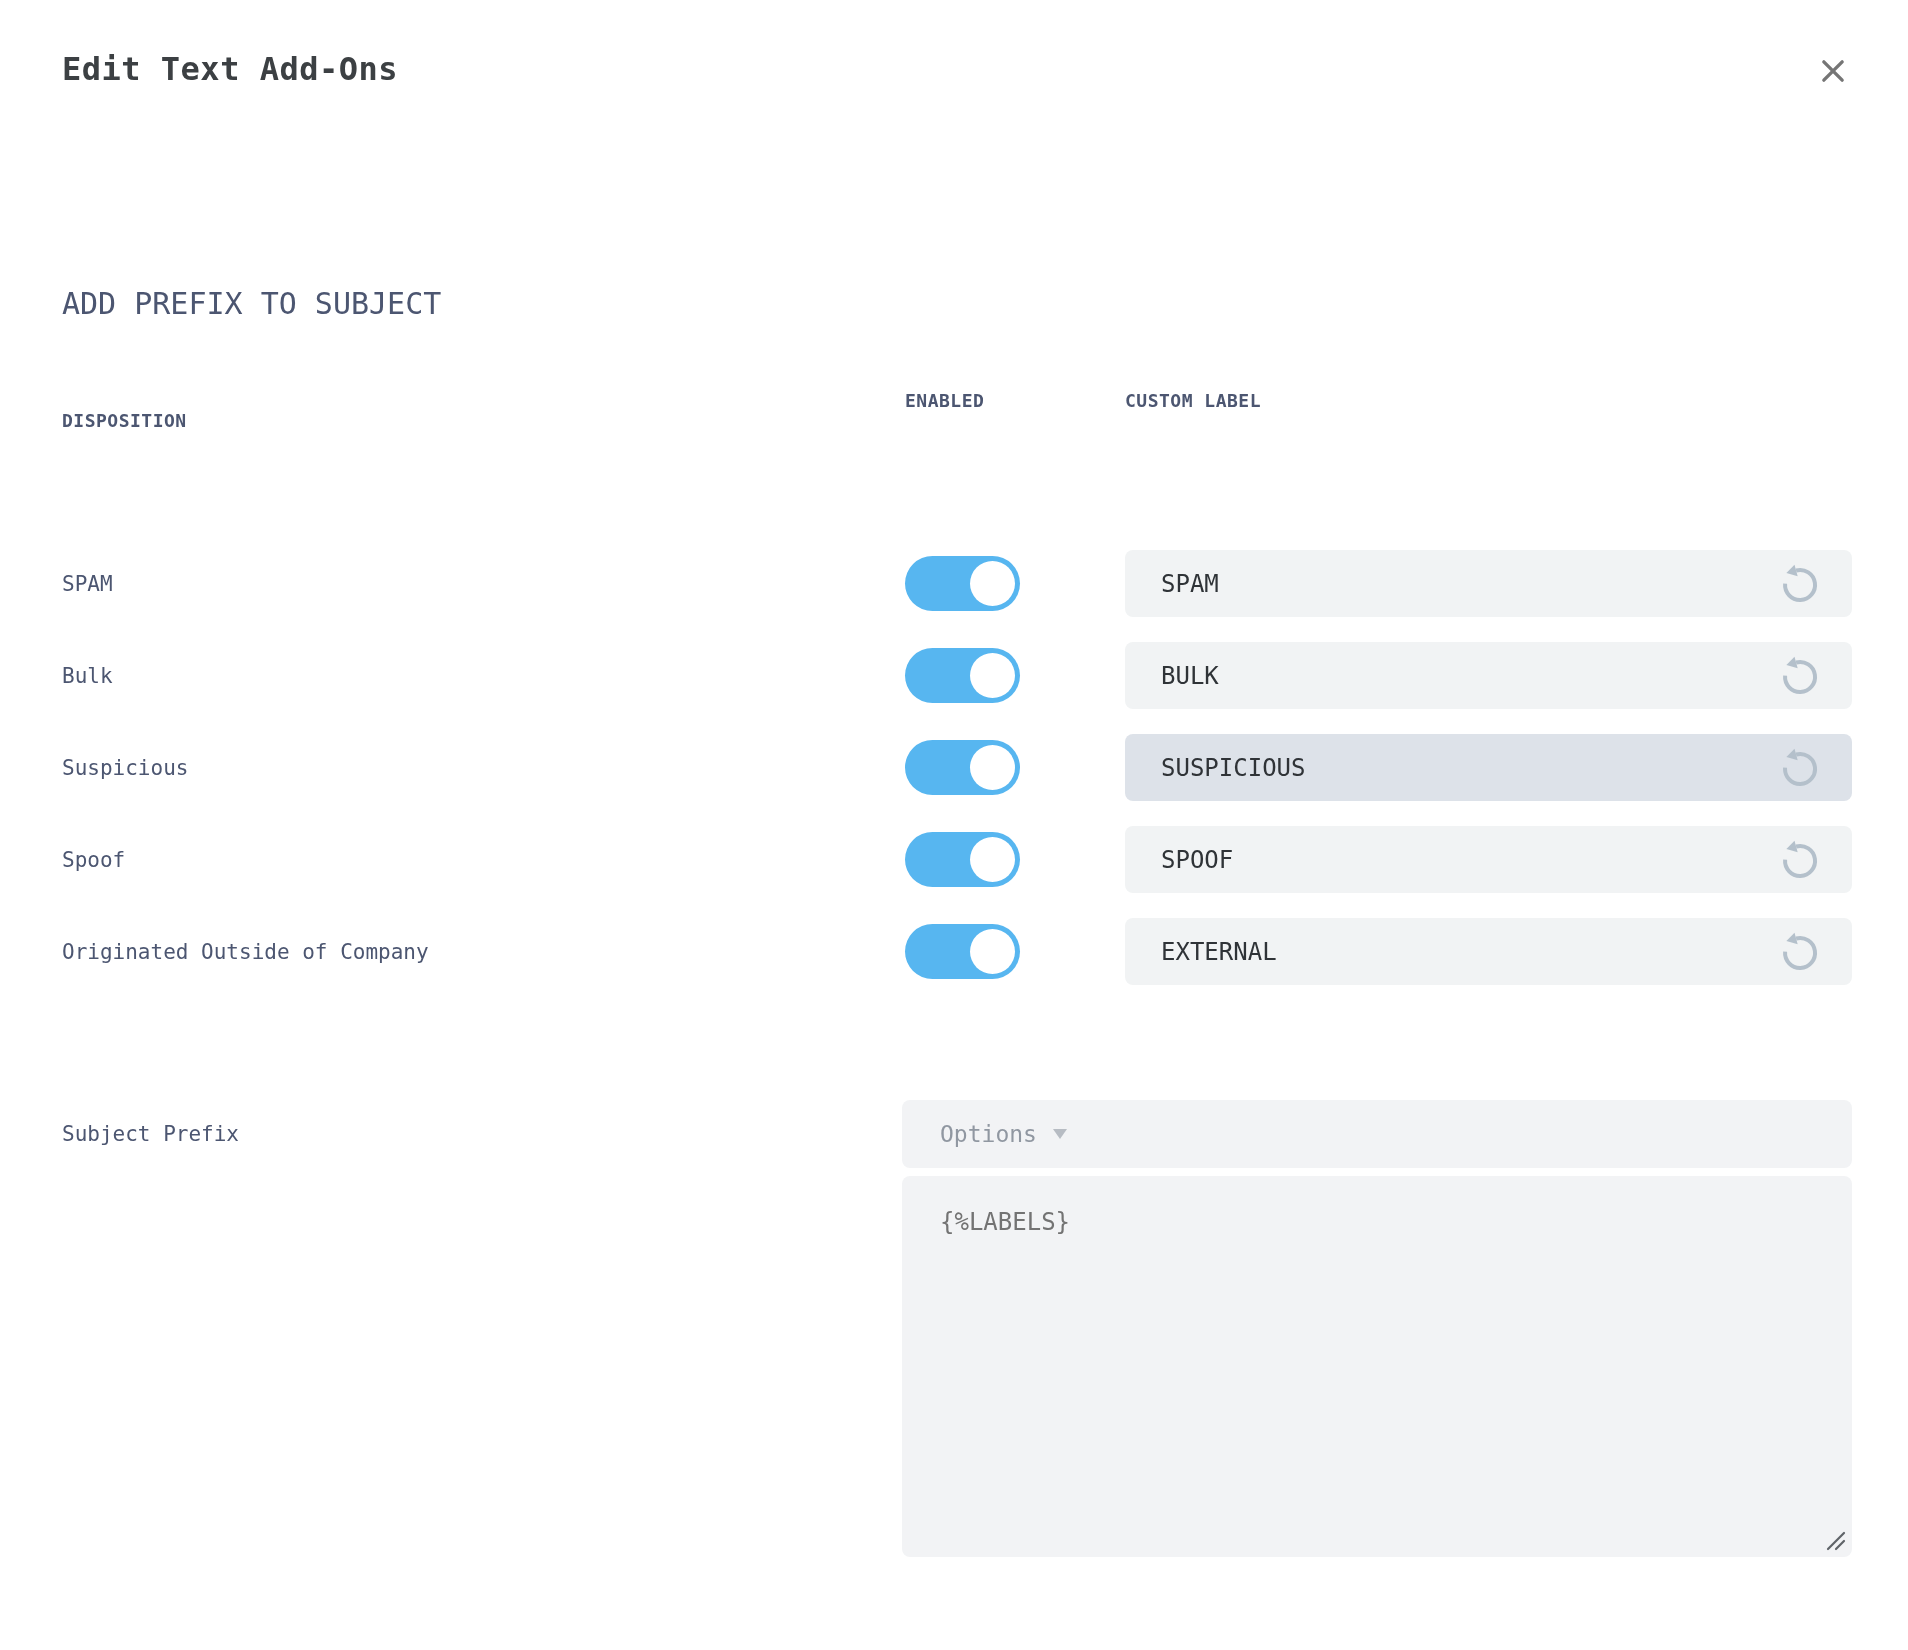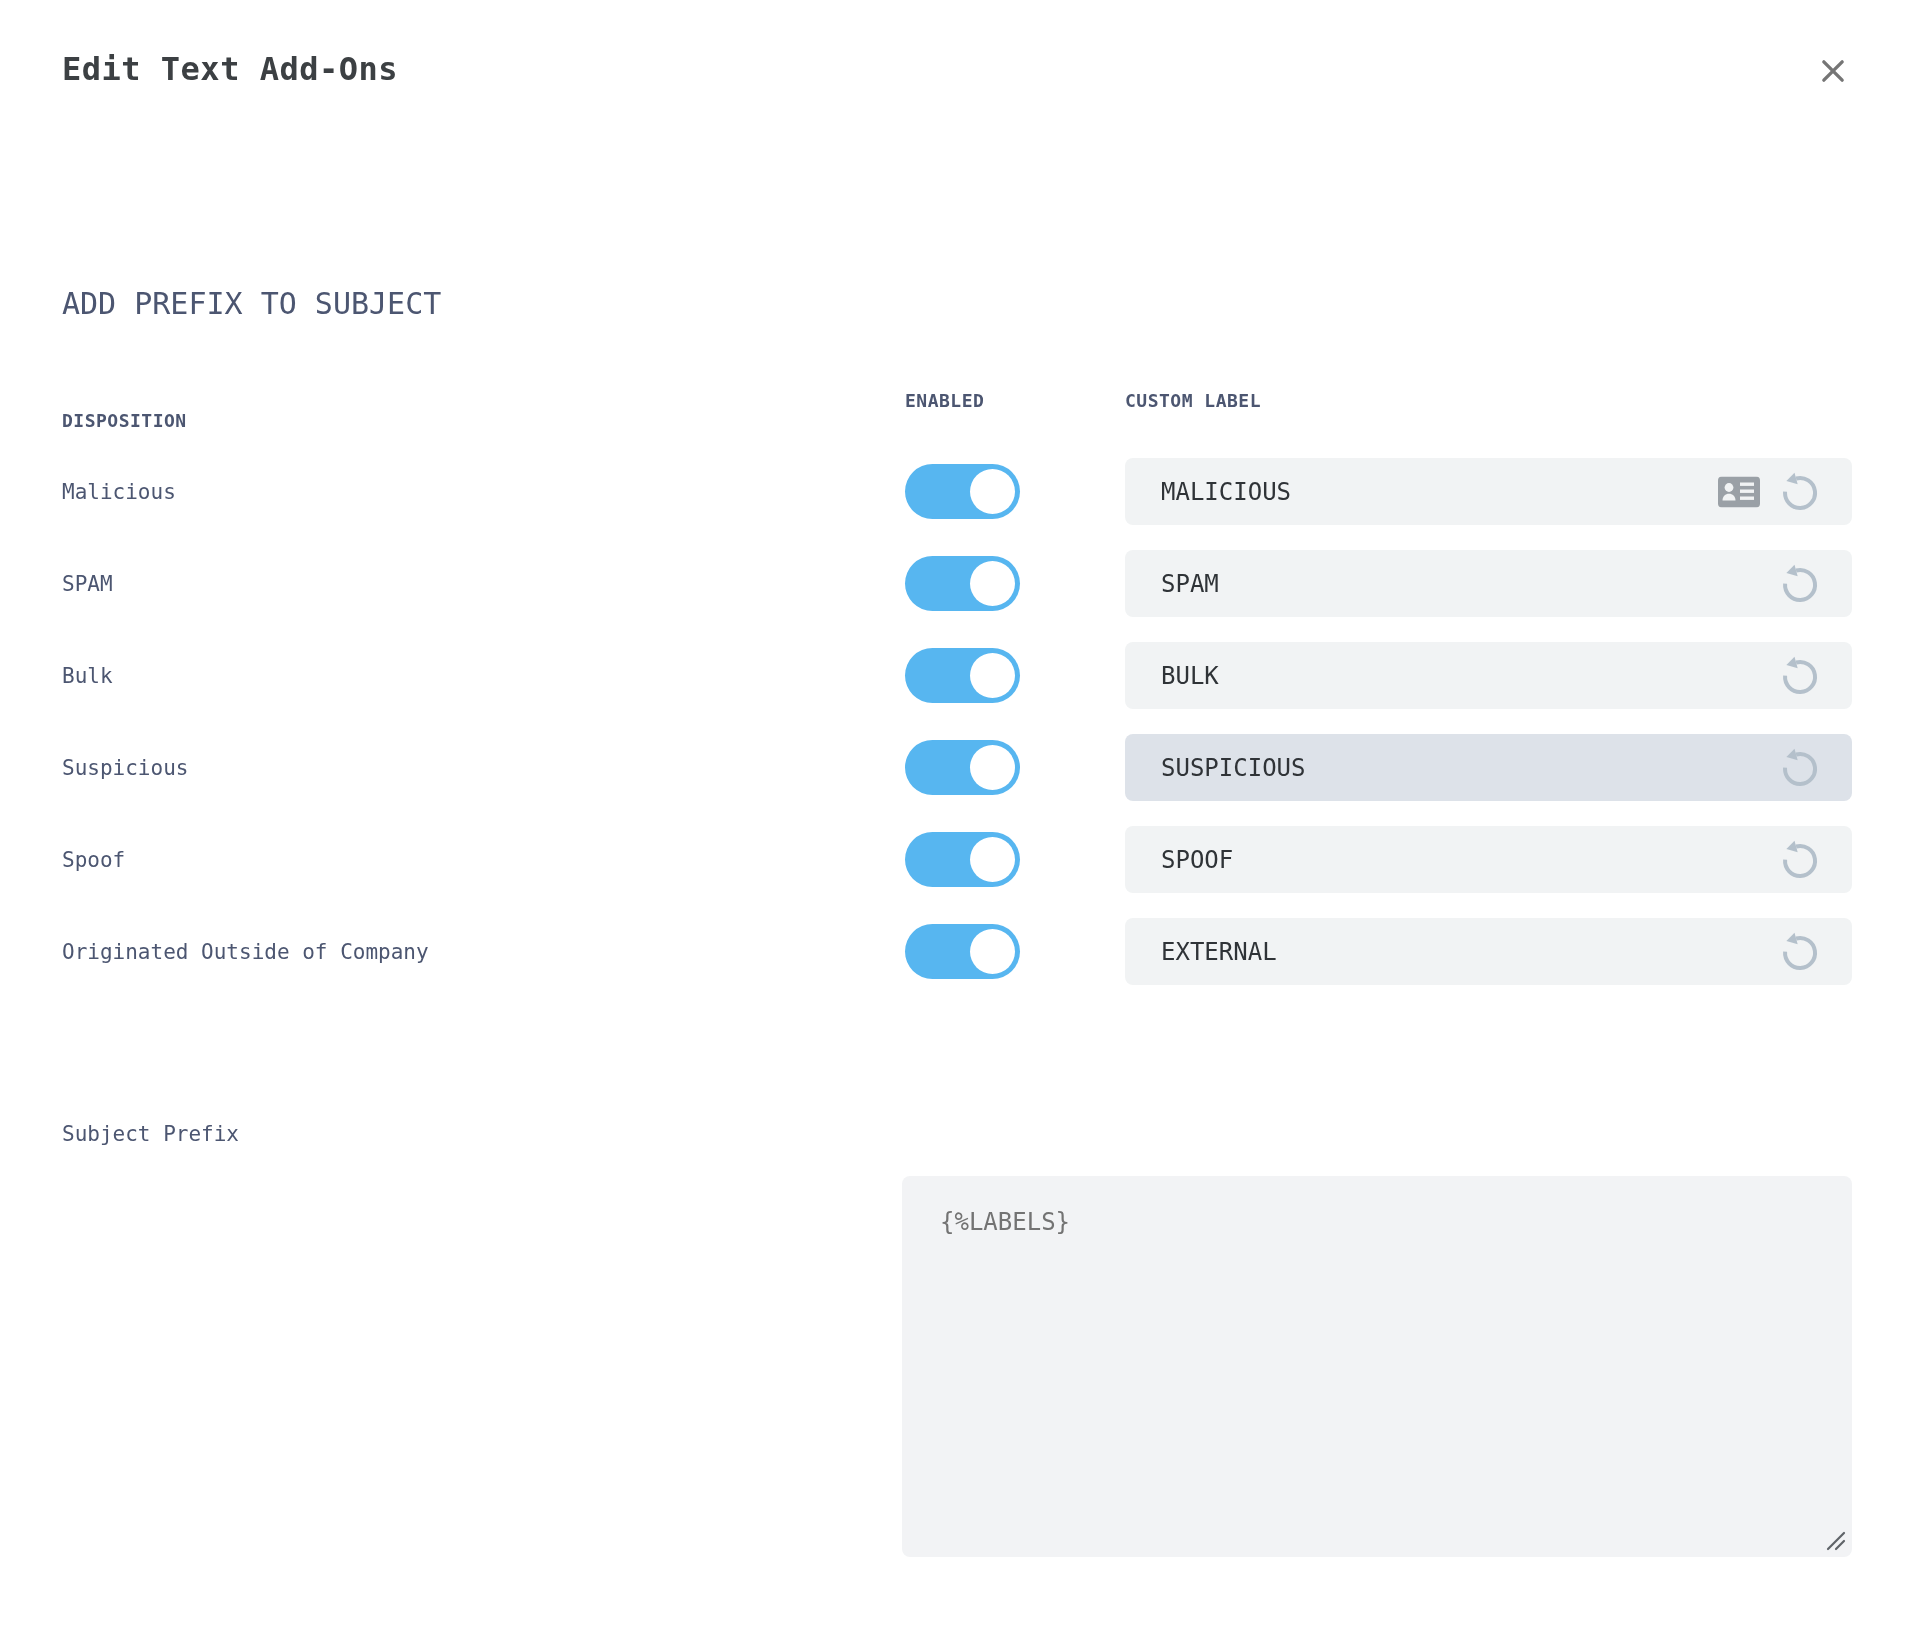--- a/index.html
+++ b/index.html
@@ -81,45 +81,20 @@
       </svg>
     </span>
   </button>
 
   <div class="section-heading">ADD PREFIX TO SUBJECT</div>
 
   <div class="col-header disposition">DISPOSITION</div>
   <div class="col-header enabled">ENABLED</div>
   <div class="col-header custom">CUSTOM LABEL</div>
 
-  <div class="row" style="top:458px;">
-    <div class="row-label">Malicious</div>
-    <div class="toggle">
-        <div class="knob"></div>
-      </div>
-    <div class="input-wrap">
-      <input class="custom-input" type="text" value="MALICIOUS" style="">
-      <span class="card-icon">
-        <svg width="42" height="31" viewBox="0 0 42 31">
-          <rect x="0" y="0" width="42" height="31" rx="4" fill="#9aa0a6"></rect>
-          <circle cx="11" cy="11" r="4.4" fill="#f1f3f4"></circle>
-          <path d="M4.5 24 c0-4.2 3-6.8 6.5-6.8 s6.5 2.6 6.5 6.8 z" fill="#f1f3f4"></path>
-          <rect x="22" y="6" width="14" height="3.4" fill="#f1f3f4"></rect>
-          <rect x="22" y="13" width="14" height="3.4" fill="#f1f3f4"></rect>
-          <rect x="22" y="20" width="14" height="3.4" fill="#f1f3f4"></rect>
-        </svg>
-      </span>
-      <span class="reset-icon">
-        <svg width="44" height="44" viewBox="0 0 44 44">
-          <path d="M18.1 8.5 A15 15 0 1 1 7.1 21.7" fill="none" stroke="currentColor" stroke-width="4"></path>
-          <polygon points="8.4,11.1 19.7,14.3 16.5,2.7" fill="currentColor"></polygon>
-        </svg>
-      </span>
-    </div>
-  </div>
 
   <div class="row" style="top:550px;">
     <div class="row-label">SPAM</div>
     <div class="toggle">
         <div class="knob"></div>
       </div>
     <div class="input-wrap">
       <input class="custom-input" type="text" value="SPAM" style="">
       <span class="reset-icon">
         <svg width="44" height="44" viewBox="0 0 44 44">
@@ -190,20 +165,28 @@
           <path d="M18.1 8.5 A15 15 0 1 1 7.1 21.7" fill="none" stroke="currentColor" stroke-width="4"></path>
           <polygon points="8.4,11.1 19.7,14.3 16.5,2.7" fill="currentColor"></polygon>
         </svg>
       </span>
     </div>
   </div>
 
 
   <div class="subject-label">Subject Prefix</div>
 
+  <div class="options-bar">
+    <span class="options-text">Options</span>
+    <span class="options-caret">
+      <svg width="14" height="10" viewBox="0 0 14 10">
+          <polygon points="0,0 14,0 7,10" fill="#b7bcc3"></polygon>
+        </svg>
+    </span>
+  </div>
 
   <div class="prefix-area">
     <textarea class="prefix-textarea" spellcheck="false" style="">{%LABELS}</textarea>
     <span class="resize-grip">
       <svg width="22" height="22" viewBox="0 0 22 22">
         <path d="M3 19 L19 3 M11 19 L19 11" stroke="#5f6368" stroke-width="2.2" stroke-linecap="round" fill="none"></path>
       </svg>
     </span>
   </div>
 

